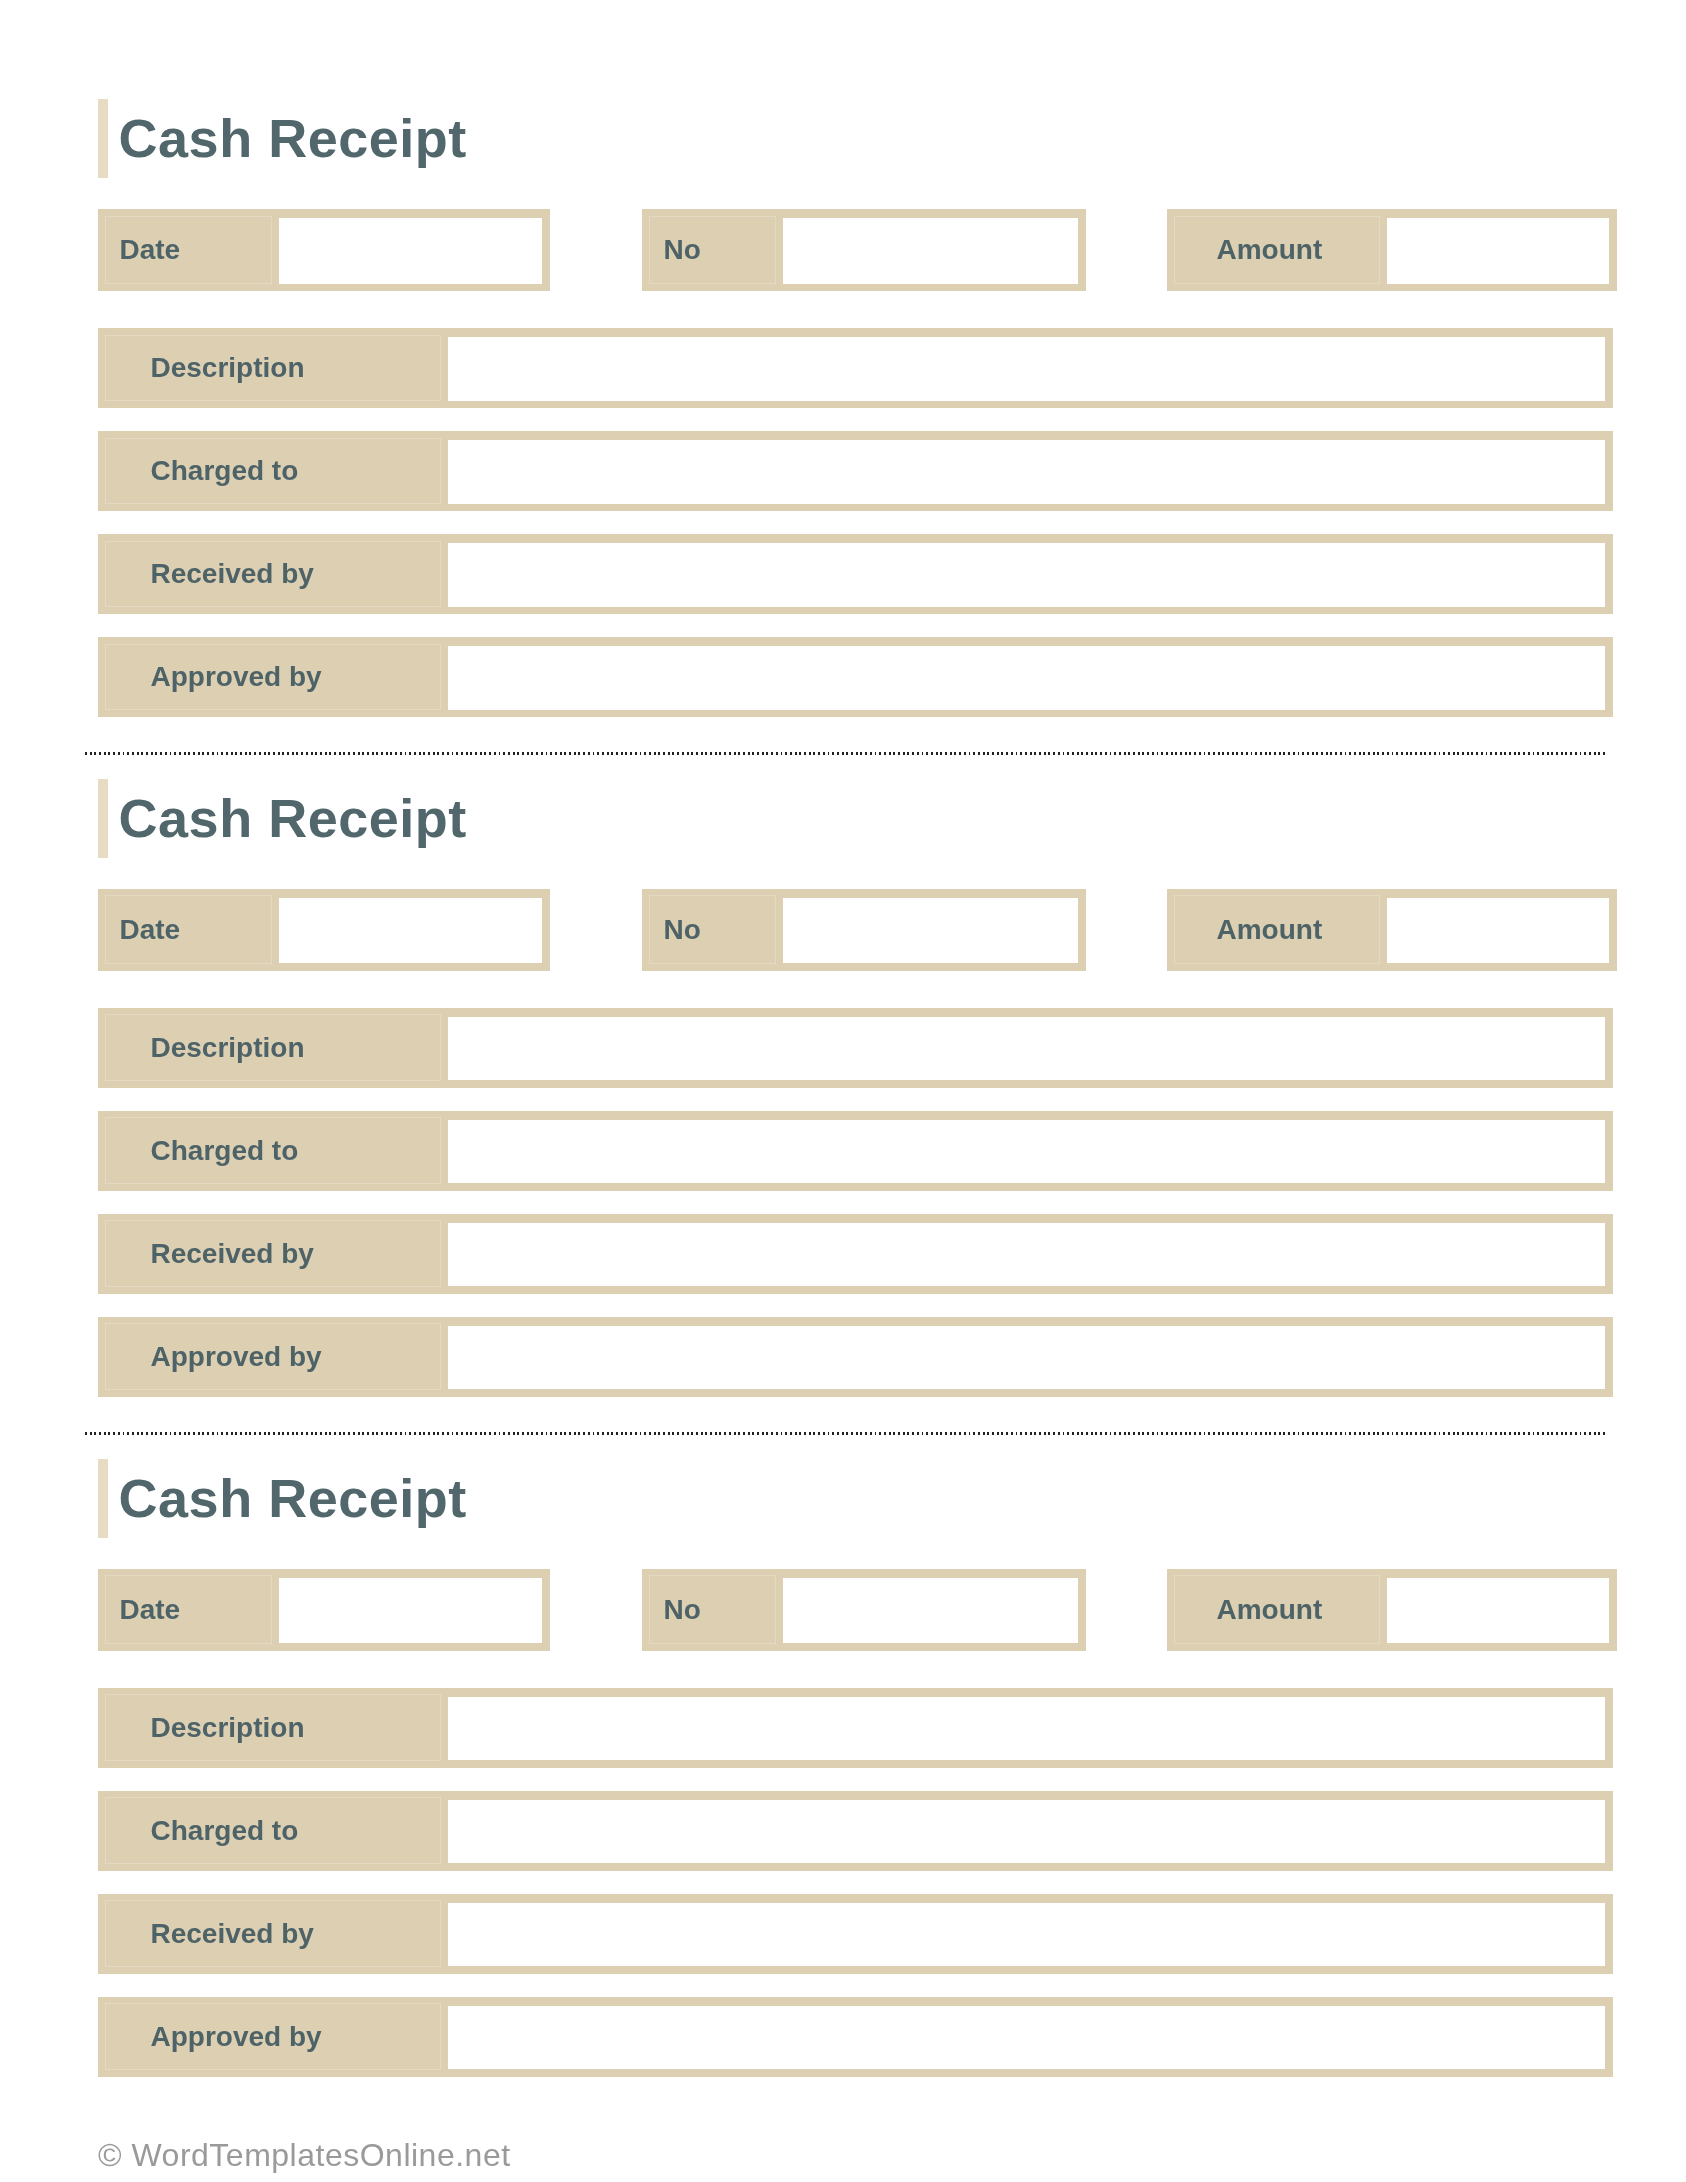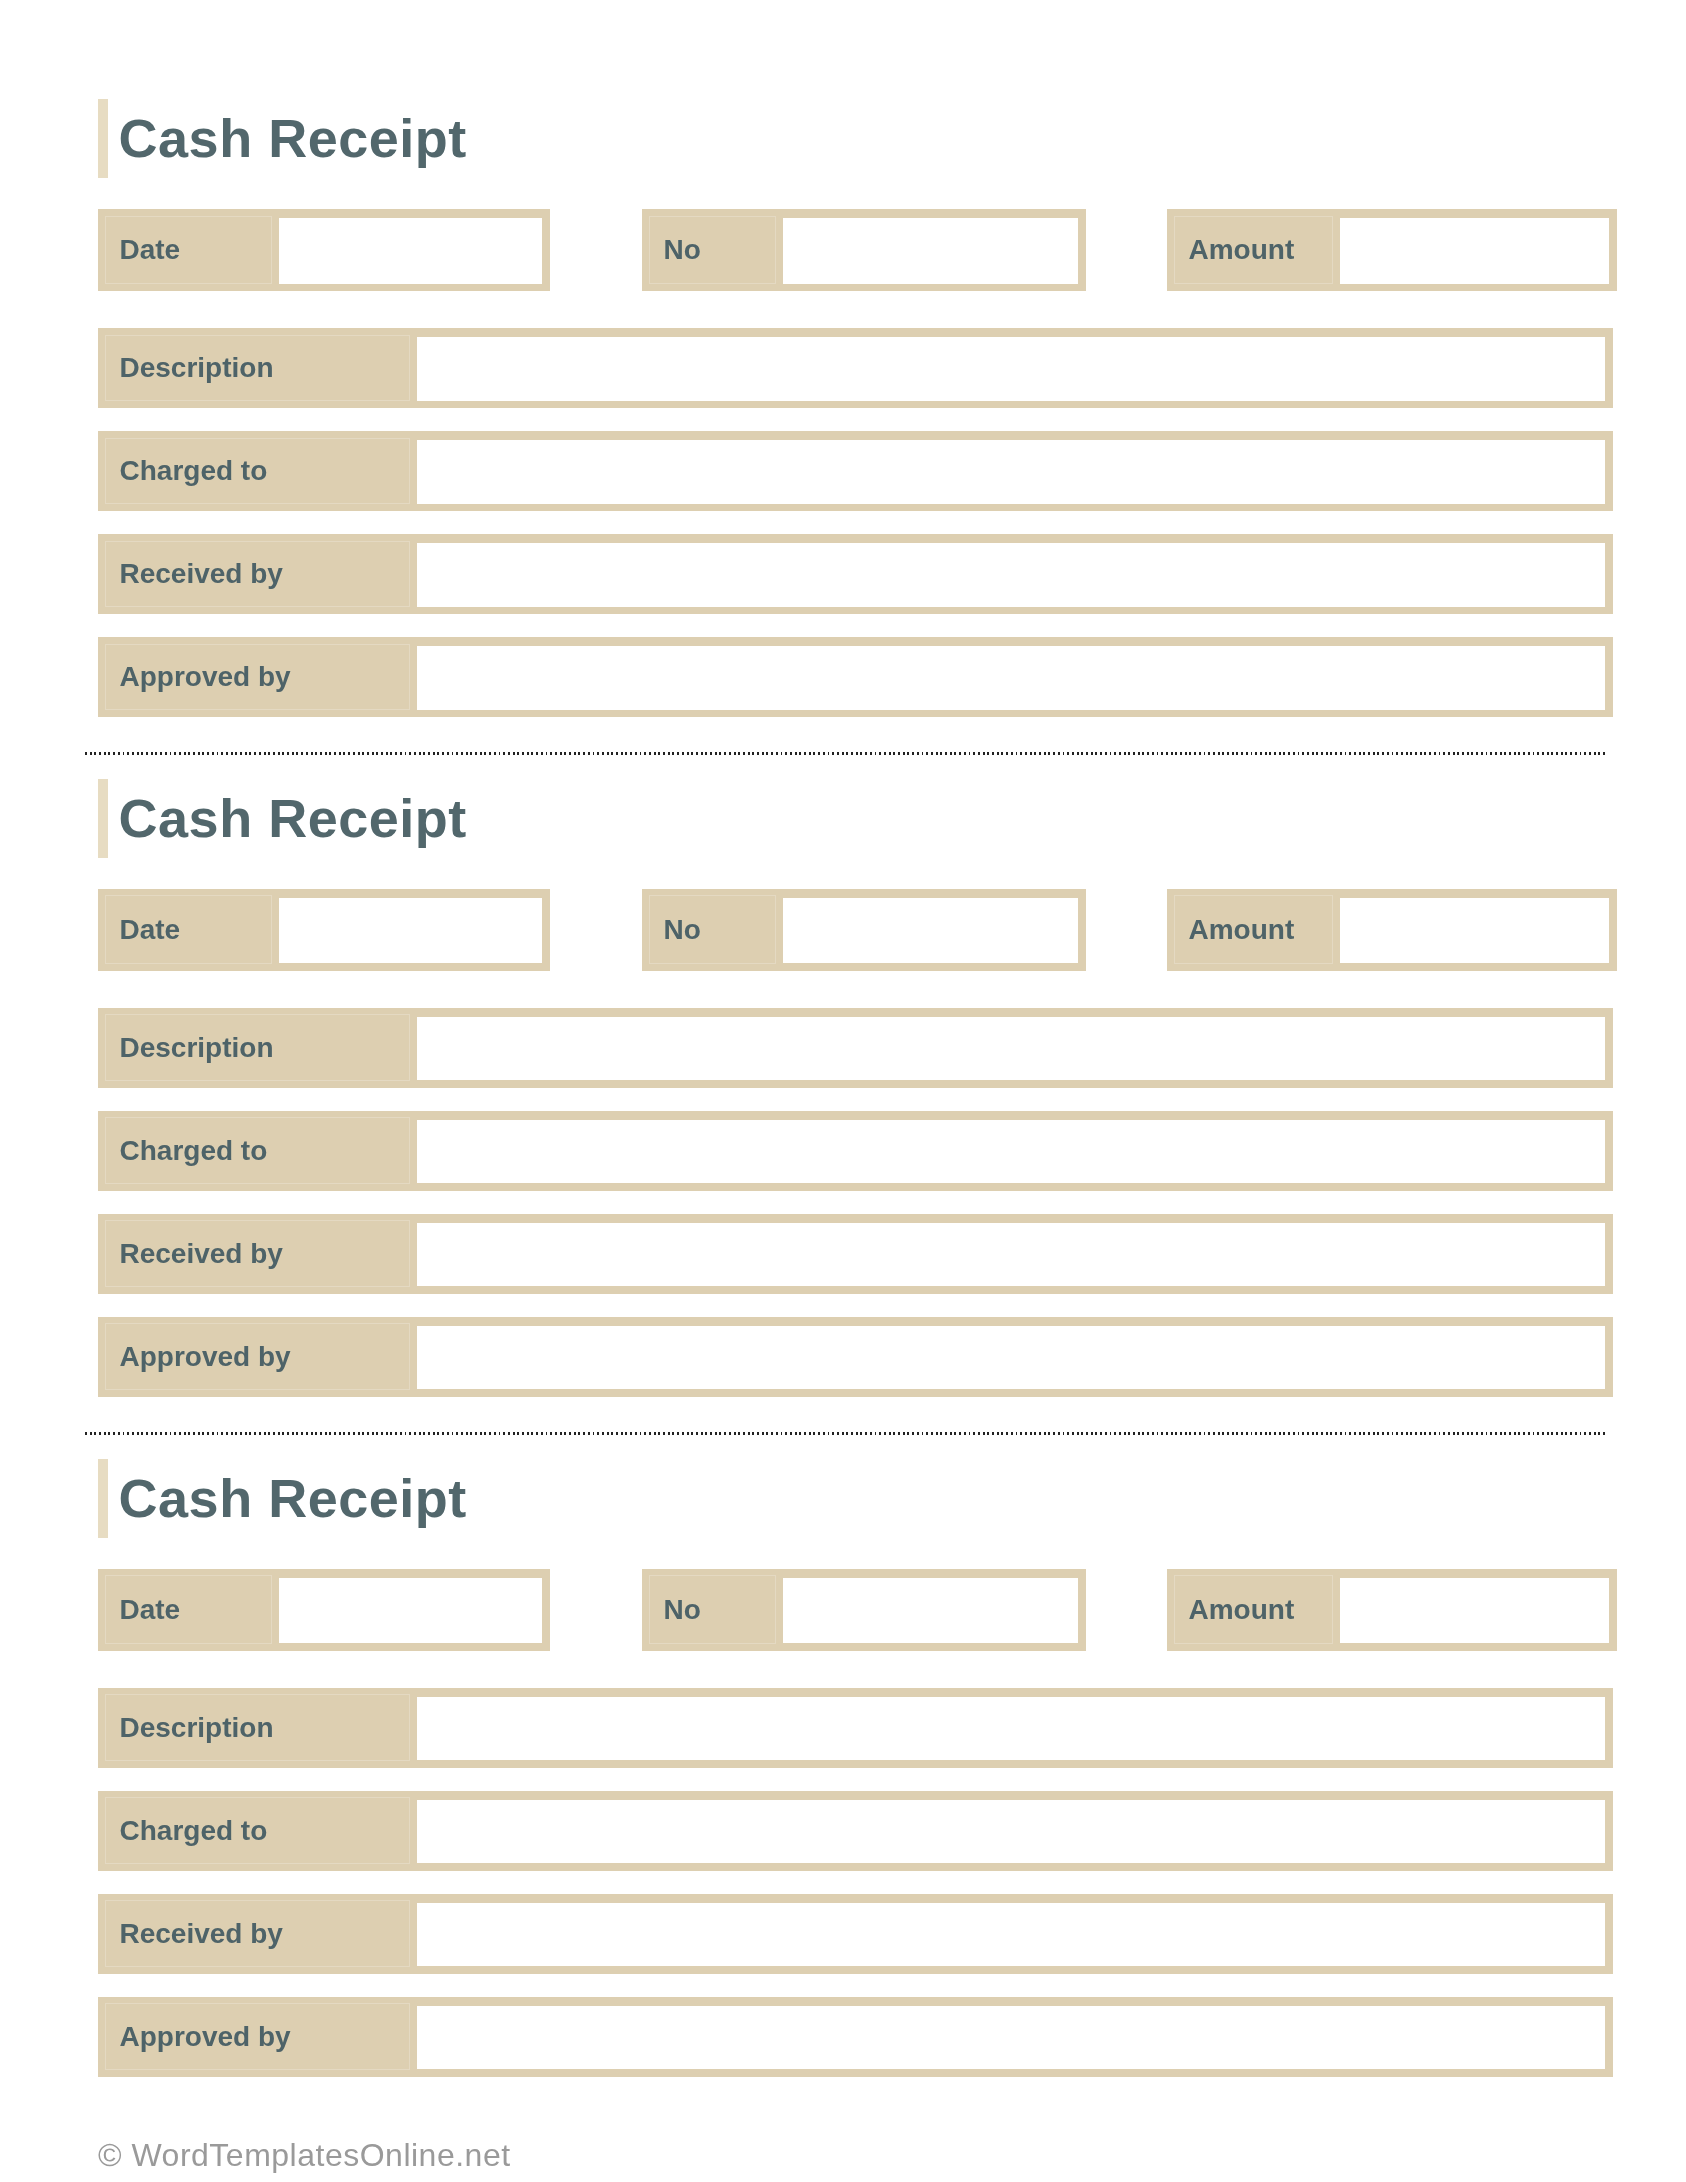--- a/index.html
+++ b/index.html
@@ -59,21 +59,21 @@
   }
   .label-cell::after {
     content: "";
     position: absolute;
     inset: 6.6px;
     border: 0.9px solid rgba(255,255,255,0.22);
     pointer-events: none;
   }
   .g-date   .label-cell { width: 181px; }
   .g-no     .label-cell { width: 141px; }
-  .g-amount .label-cell { width: 173px; }
+  .g-amount .label-cell { width: 192px; padding-left: 28px; }
 
   .field-label {
     padding-left: 21.5px;
     font-size: 28px;
     font-weight: bold;
     color: #4e6368;
     white-space: nowrap;
   }
 
   .white-input {
@@ -92,21 +92,21 @@
 
   
   .rows-block { margin-top: 37px; }
   .wide-row {
     height: 80px;
     background: #ddcfb1;
     display: flex;
     box-sizing: border-box;
   }
   .wide-row + .wide-row { margin-top: 23px; }
-  .wide-row .label-cell { width: 319px; }
+  .wide-row .label-cell { width: 319px; padding-left: 31px; }
 
   
   .cut-line {
     height: 2.8px;
     margin: 35px 0 24px -13px;
     width: calc(100% + 8.4px);
     background: repeating-linear-gradient(90deg, #222222 0 1.9px, transparent 1.9px 4.7px);
   }
 
   

